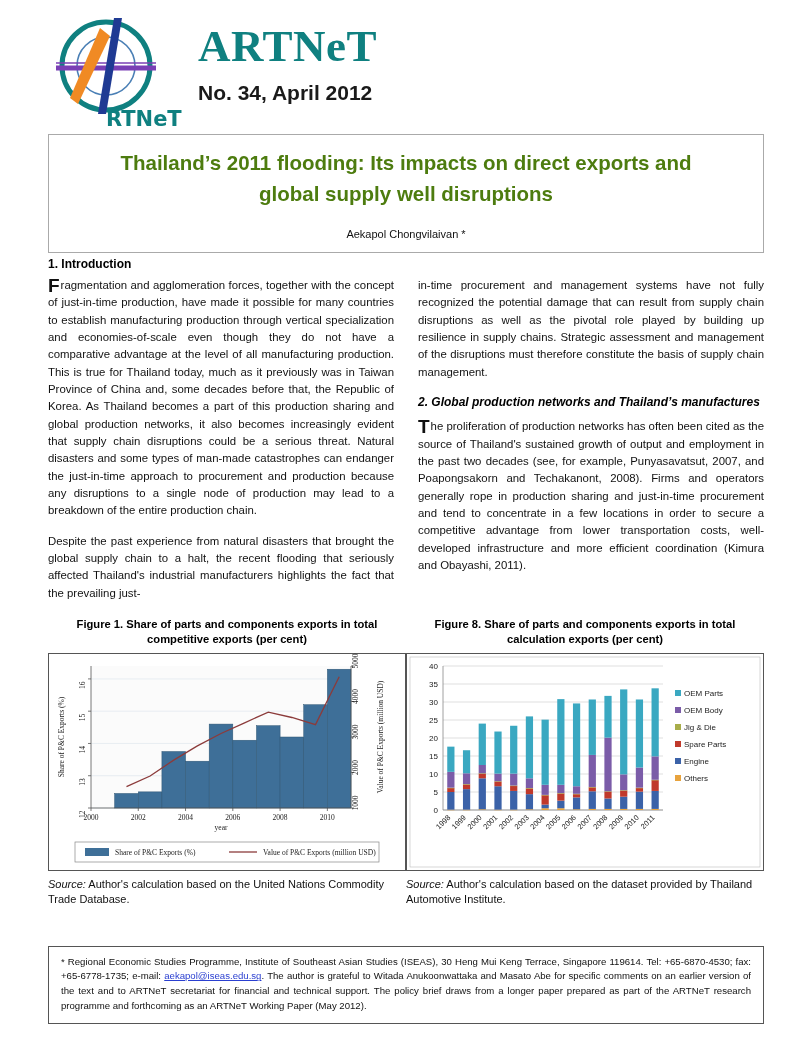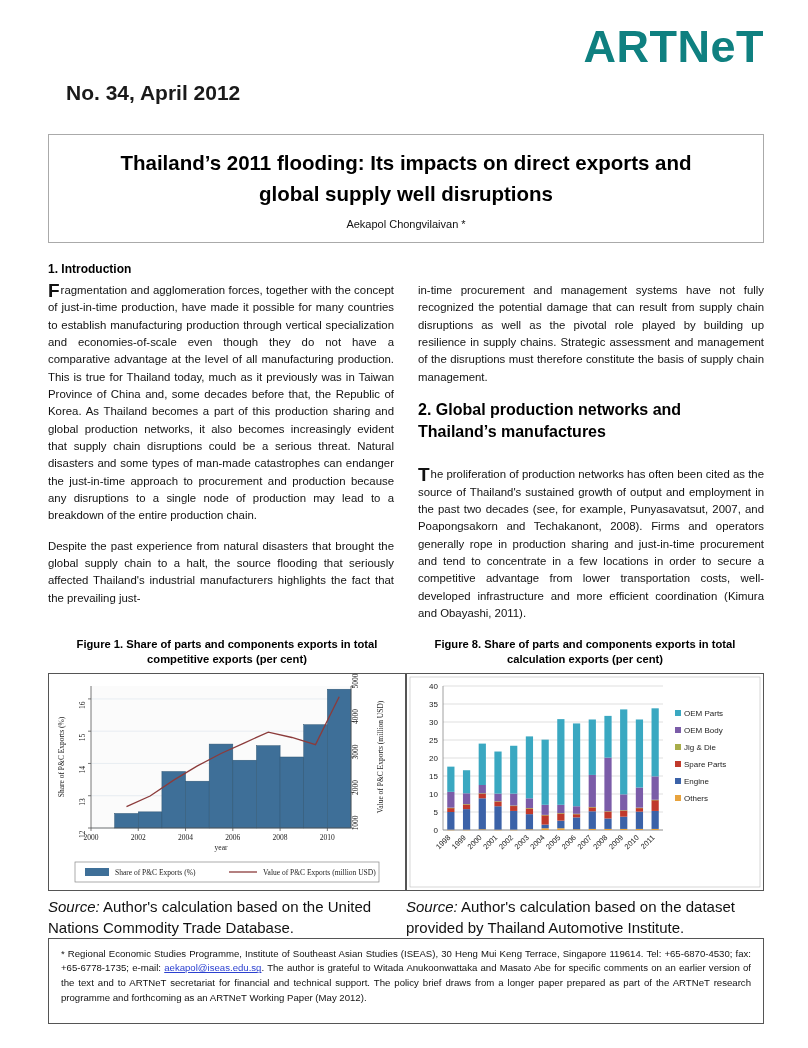--- a/index.html
+++ b/index.html
@@ -43,22 +43,21 @@
     padding-left: 18px;
     padding-top: 10px;
   }
   .brand-title {
     font-size: 45px;
     font-weight: bold;
     color: #0f8080;
     letter-spacing: 0.5px;
     line-height: 1.0;
     margin: 0;
-    font-family: Liberation Sans, sans-serif;
-    text-align: right;
+    font-family: Liberation Serif, serif;
   }
   .brand-issue {
     font-size: 21px;
     font-weight: bold;
     color: #1a1a1a;
     margin-top: 12px;
     font-family: "Liberation Sans", sans-serif;
   }
 
   
@@ -66,34 +65,34 @@
     margin: 4px 44px 0 48px;
     border: 1px solid #aaa;
     padding: 14px 22px 12px 22px;
     text-align: center;
     box-sizing: border-box;
   }
   .doc-title {
     font-size: 20.5px;
     font-weight: bold;
     line-height: 1.32;
-    color: #000000;
+    color: #4d7c0f;
     margin: 0 0 4px 0;
   }
   .doc-author {
     font-size: 11px;
-    margin-top: 11px;
+    margin-top: 21px;
     color: #111;
   }
 
   
   .section-head {
     font-size: 12px;
     font-weight: bold;
-    margin: 19px 44px 0 48px;
+    margin: 4px 44px 0 48px;
   }
   .cols {
     display: flex;
     margin: 6px 44px 0 48px;
     gap: 24px;
   }
   .col {
     flex: 1 1 0;
     min-width: 0;
   }
@@ -106,24 +105,25 @@
   }
   .para .dropcap {
     float: left;
     font-size: 19px;
     line-height: 14px;
     font-weight: bold;
     padding-right: 1px;
     margin-top: 2px;
   }
   .subhead {
-    font-size: 16px;
+    font-size: 12px;
     font-weight: bold;
     line-height: 1.35;
-    margin: 2px 0 24px 0;
+    margin: 2px 0 8px 0;
+    font-style: italic;
   }
 
   
   .figs {
     display: flex;
     margin: 2px 44px 0 48px;
   }
   .fig {
     flex: 1 1 0;
     min-width: 0;
@@ -136,35 +136,35 @@
     margin-bottom: 6px;
   }
   .fig-frame {
     border: 1px solid #555;
     background: #fff;
     height: 218px;
     box-sizing: border-box;
     padding: 2px;
   }
   .fig-source {
-    font-size: 15px;
+    font-size: 11px;
     line-height: 1.35;
     margin-top: 6px;
     color: #111;
   }
   .fig-source .src-label { font-style: italic; }
 
   
   .footnote-box {
     position: absolute;
     left: 48px;
     right: 44px;
     bottom: 24px;
     border: 1px solid #555;
-    padding: 8px 12px 17px 12px;
+    padding: 8px 12px 9px 12px;
     box-sizing: border-box;
   }
   .footnote {
     font-size: 9.6px;
     line-height: 1.55;
     text-align: justify;
     color: #111;
     margin: 0;
   }
   .footnote a, .footnote .mail {
@@ -172,38 +172,49 @@
     text-decoration: underline;
   }
   svg { overflow: visible; }
 </style>
 </head>
 <body>
 
 <div class="page">
 
   <div class="header">
+    <div class="logo-wrap">
+      <svg class="logo-svg" width="132" height="118" viewBox="0 0 132 118">
+        <circle cx="58" cy="52" r="44" fill="none" stroke="#0f8080" stroke-width="5"></circle>
+        <circle cx="58" cy="52" r="29" fill="none" stroke="#4a7fb5" stroke-width="1.6"></circle>
+        <line x1="8" y1="54" x2="108" y2="54" stroke="#7a3fb5" stroke-width="5"></line>
+        <line x1="8" y1="49" x2="108" y2="49" stroke="#7a3fb5" stroke-width="1.6"></line>
+        <polygon points="66,4 74,4 58,100 50,100" fill="#1f3a93"></polygon>
+        <polygon points="52,14 62,22 30,90 22,84" fill="#f08a24"></polygon>
+        <text x="58" y="112" font-family="DejaVu Sans, sans-serif" font-size="21" font-weight="bold" fill="#0f8080">RTNeT</text>
+      </svg>
+    </div>
     <div class="header-text">
       <div class="brand-title">ARTNeT</div>
       <div class="brand-issue">No. 34, April 2012</div>
     </div>
   </div>
 
   <div class="title-box">
     <div class="doc-title">Thailand’s 2011 flooding: Its impacts on direct exports and</div>
     <div class="doc-title">global supply well disruptions</div>
     <div class="doc-author">Aekapol Chongvilaivan *</div>
   </div>
 
   <div class="section-head">1. Introduction</div>
 
   <div class="cols">
     <div class="col">
       <p class="para"><span class="dropcap">F</span><span>ragmentation and agglomeration forces, together with the concept of just-in-time production, have made it possible for many countries to establish manufacturing production through vertical specialization and economies-of-scale even though they do not have a comparative advantage at the level of all manufacturing production. This is true for Thailand today, much as it previously was in Taiwan Province of China and, some decades before that, the Republic of Korea. As Thailand becomes a part of this production sharing and global production networks, it also becomes increasingly evident that supply chain disruptions could be a serious threat. Natural disasters and some types of man-made catastrophes can endanger the just-in-time approach to procurement and production because any disruptions to a single node of production may lead to a breakdown of the entire production chain.</span></p>
-      <p class="para">Despite the past experience from natural disasters that brought the global supply chain to a halt, the source flooding that seriously affected Thailand's industrial manufacturers highlights the fact that the prevailing just-</p>
+      <p class="para">Despite the past experience from natural disasters that brought the global supply chain to a halt, the recent flooding that seriously affected Thailand's industrial manufacturers highlights the fact that the prevailing just-</p>
     </div>
     <div class="col">
       <p class="para">in-time procurement and management systems have not fully recognized the potential damage that can result from supply chain disruptions as well as the pivotal role played by building up resilience in supply chains. Strategic assessment and management of the disruptions must therefore constitute the basis of supply chain management.</p>
       <div class="subhead">2. Global production networks and Thailand’s manufactures</div>
       <p class="para"><span class="dropcap">T</span><span>he proliferation of production networks has often been cited as the source of Thailand's sustained growth of output and employment in the past two decades (see, for example, Punyasavatsut, 2007, and Poapongsakorn and Techakanont, 2008). Firms and operators generally rope in production sharing and just-in-time procurement and tend to concentrate in a few locations in order to secure a competitive advantage from lower transportation costs, well-developed infrastructure and more efficient coordination (Kimura and Obayashi, 2011).</span></p>
     </div>
   </div>
 
   <div class="figs">
 

